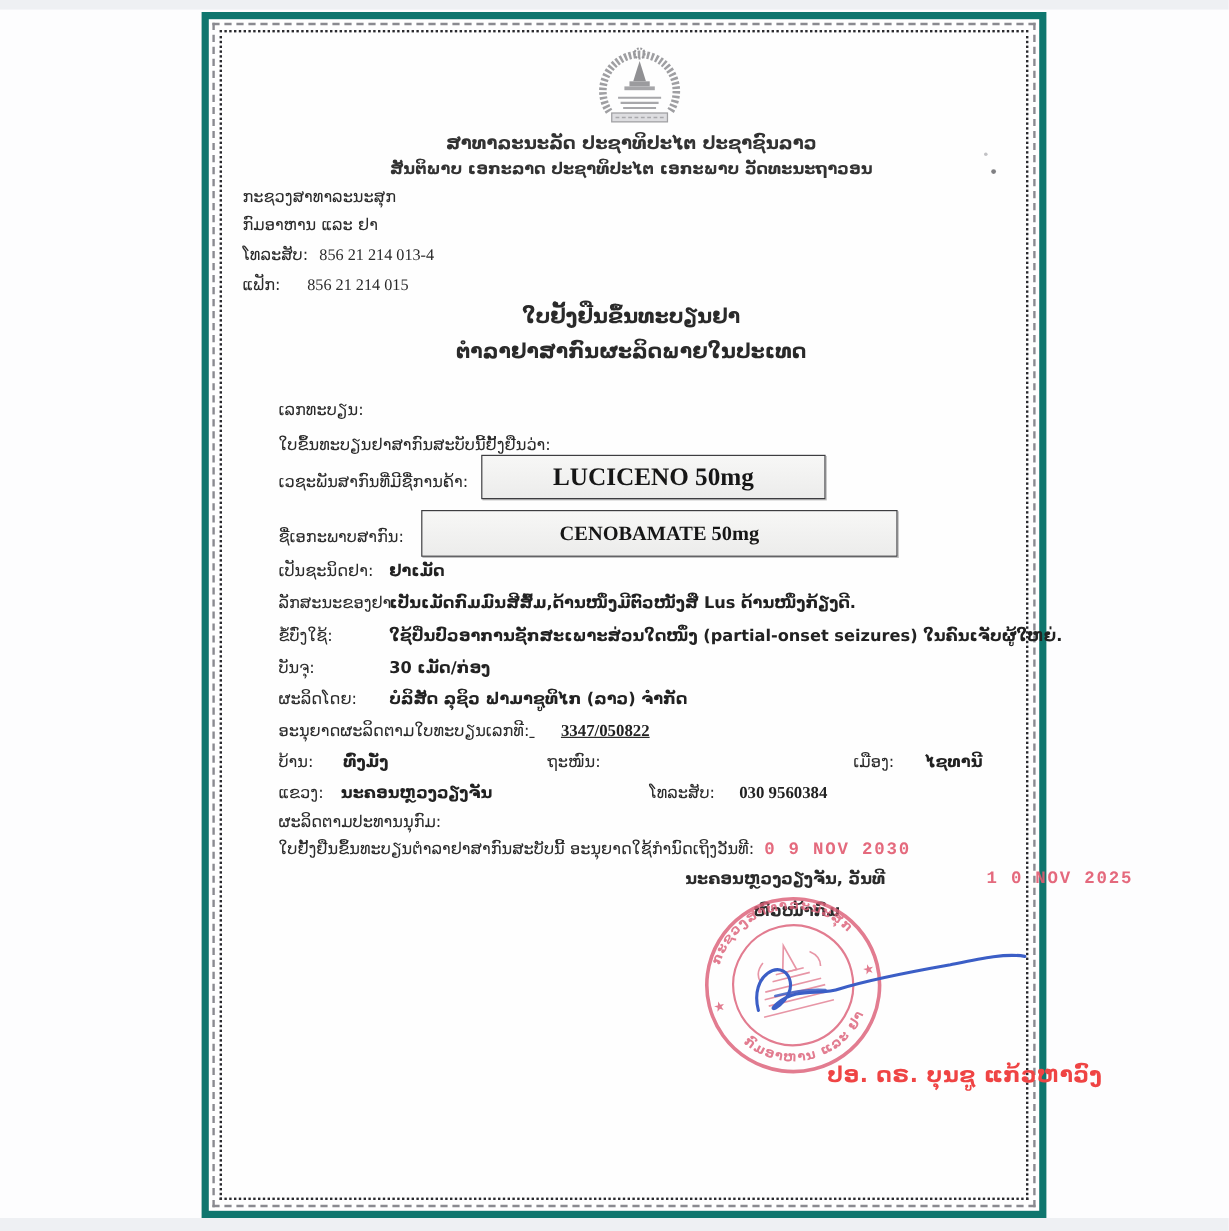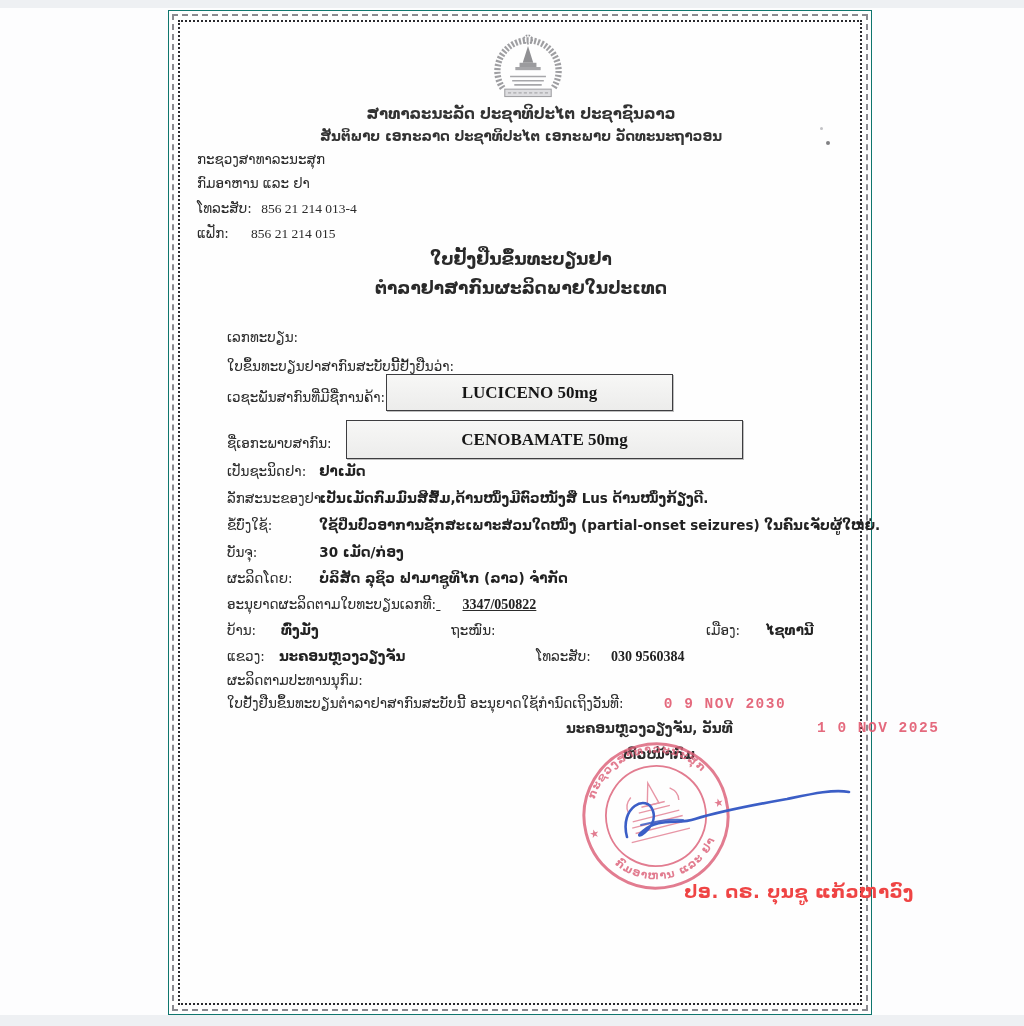--- a/index.html
+++ b/index.html
@@ -6,21 +6,21 @@
   body{
     width:1024px;height:1026px;position:relative;background:#fdfdfe;
     font-family:"DejaVu Sans","Liberation Sans",sans-serif;color:#2b2b2b;
     overflow:hidden;
   }
   .band{position:absolute;left:0;width:1024px;background:#eef0f3;}
   .band.top{top:0;height:8px;}
   .band.bottom{top:1015px;height:11px;}
   .page{
     position:absolute;left:168px;top:10px;width:704px;height:1005px;
-    background:#fefefe;border:1px solid #0f766e;box-sizing:border-box;
+    background:#fefefe;border:6px solid #0f766e;box-sizing:border-box;
   }
   .frame-outer{position:absolute;inset:3px;border:2px dashed #8a8a90;pointer-events:none;}
   .frame-dots{position:absolute;inset:9px;border:2px dotted #2a2a2e;pointer-events:none;}
   .row{position:absolute;font-size:13.5px;white-space:nowrap;line-height:1.25;}
   .center{left:0;width:704px;text-align:center;}
   .lbl{display:inline-block;}
   .lblw{display:inline-block;width:88px;}
   .val{font-weight:bold;color:#222;}
   .serif{font-family:"Liberation Serif","DejaVu Serif",serif;}
   .bold{font-weight:bold;}
@@ -79,21 +79,21 @@
   </div>
 
   <div class="row center title-line" style="top:238px;">ໃບຢັ້ງຢືນຂຶ້ນທະບຽນຢາ</div>
   <div class="row center title-line" style="top:267px;">ຕຳລາຢາສາກົນຜະລິດພາຍໃນປະເທດ</div>
 
   <div class="row" style="top:318px;left:58px;">ເລກທະບຽນ:</div>
 
   <div class="row" style="top:347px;left:58px;">ໃບຂຶ້ນທະບຽນຢາສາກົນສະບັບນີ້ຢັ້ງຢືນວ່າ:</div>
 
   <div class="row" style="top:378px;left:58px;">ເວຊະພັນສາກົນທີ່ມີຊື່ການຄ້າ:</div>
-  <div class="box" style="left:217px;top:363px;width:285px;height:35px;font-size:17px;">LUCICENO 50mg</div>
+  <div class="box" style="left:227px;top:363px;width:285px;height:35px;font-size:21px;">LUCICENO 50mg</div>
 
   <div class="row" style="top:424px;left:58px;">ຊື່ເອກະພາບສາກົນ:</div>
   <div class="box" style="left:177px;top:409px;width:395px;height:37px;font-size:17px;">CENOBAMATE 50mg</div>
 
   <div class="row" style="top:452px;left:58px;">
     <span class="lblw">ເປັນຊະນິດຢາ:</span>
     <span class="val">ຢາເມັດ</span>
   </div>
   <div class="row" style="top:479px;left:58px;">
     <span class="lblw">ລັກສະນະຂອງຢາ:</span>
@@ -128,21 +128,21 @@
     <span class="pos" style="left:0;">ແຂວງ:</span>
     <span class="pos val" style="left:52px;">ນະຄອນຫຼວງວຽງຈັນ</span>
     <span class="pos" style="left:309px;">ໂທລະສັບ:</span>
     <span class="pos val serif" style="left:384px;font-size:14px;">030 9560384</span>
   </div>
 
   <div class="row" style="top:661px;left:58px;">ຜະລິດຕາມປະທານນຸກົມ:</div>
 
   <div class="row" style="top:684px;left:58px;">
     <span class="lbl">ໃບຢັ້ງຢືນຂຶ້ນທະບຽນຕຳລາຢາສາກົນສະບັບນີ້ ອະນຸຍາດໃຊ້ກຳນົດເຖິງວັນທີ:</span>
-    <span class="stampdate" style="margin-left:36px;text-align:center;">0 9 NOV 2030</span>
+    <span class="stampdate" style="margin-left:4px;text-align:center;">0 9 NOV 2030</span>
   </div>
 
   <div class="row bold" style="top:709px;left:397px;">ນະຄອນຫຼວງວຽງຈັນ, ວັນທີ</div>
   <div class="row stampdate" style="top:708px;left:621px;margin-left:27px;">1 0 NOV 2025</div>
   <div class="row bold" style="top:735px;left:410px;width:160px;text-align:center;">ຫົວໜ້າກົມ</div>
 
   <svg width="172" height="172" viewBox="-86 -86 172 172" style="position:absolute;left:401px;top:719px;transform:rotate(-14deg);opacity:.82;">
     <defs>
       <path id="arcTop" d="M -57.5,-26.8 A 63.5,63.5 0 0 1 57.5,-26.8"></path>
       <path id="arcBot" d="M -57.5,26.8 A 63.5,63.5 0 0 0 57.5,26.8"></path>

